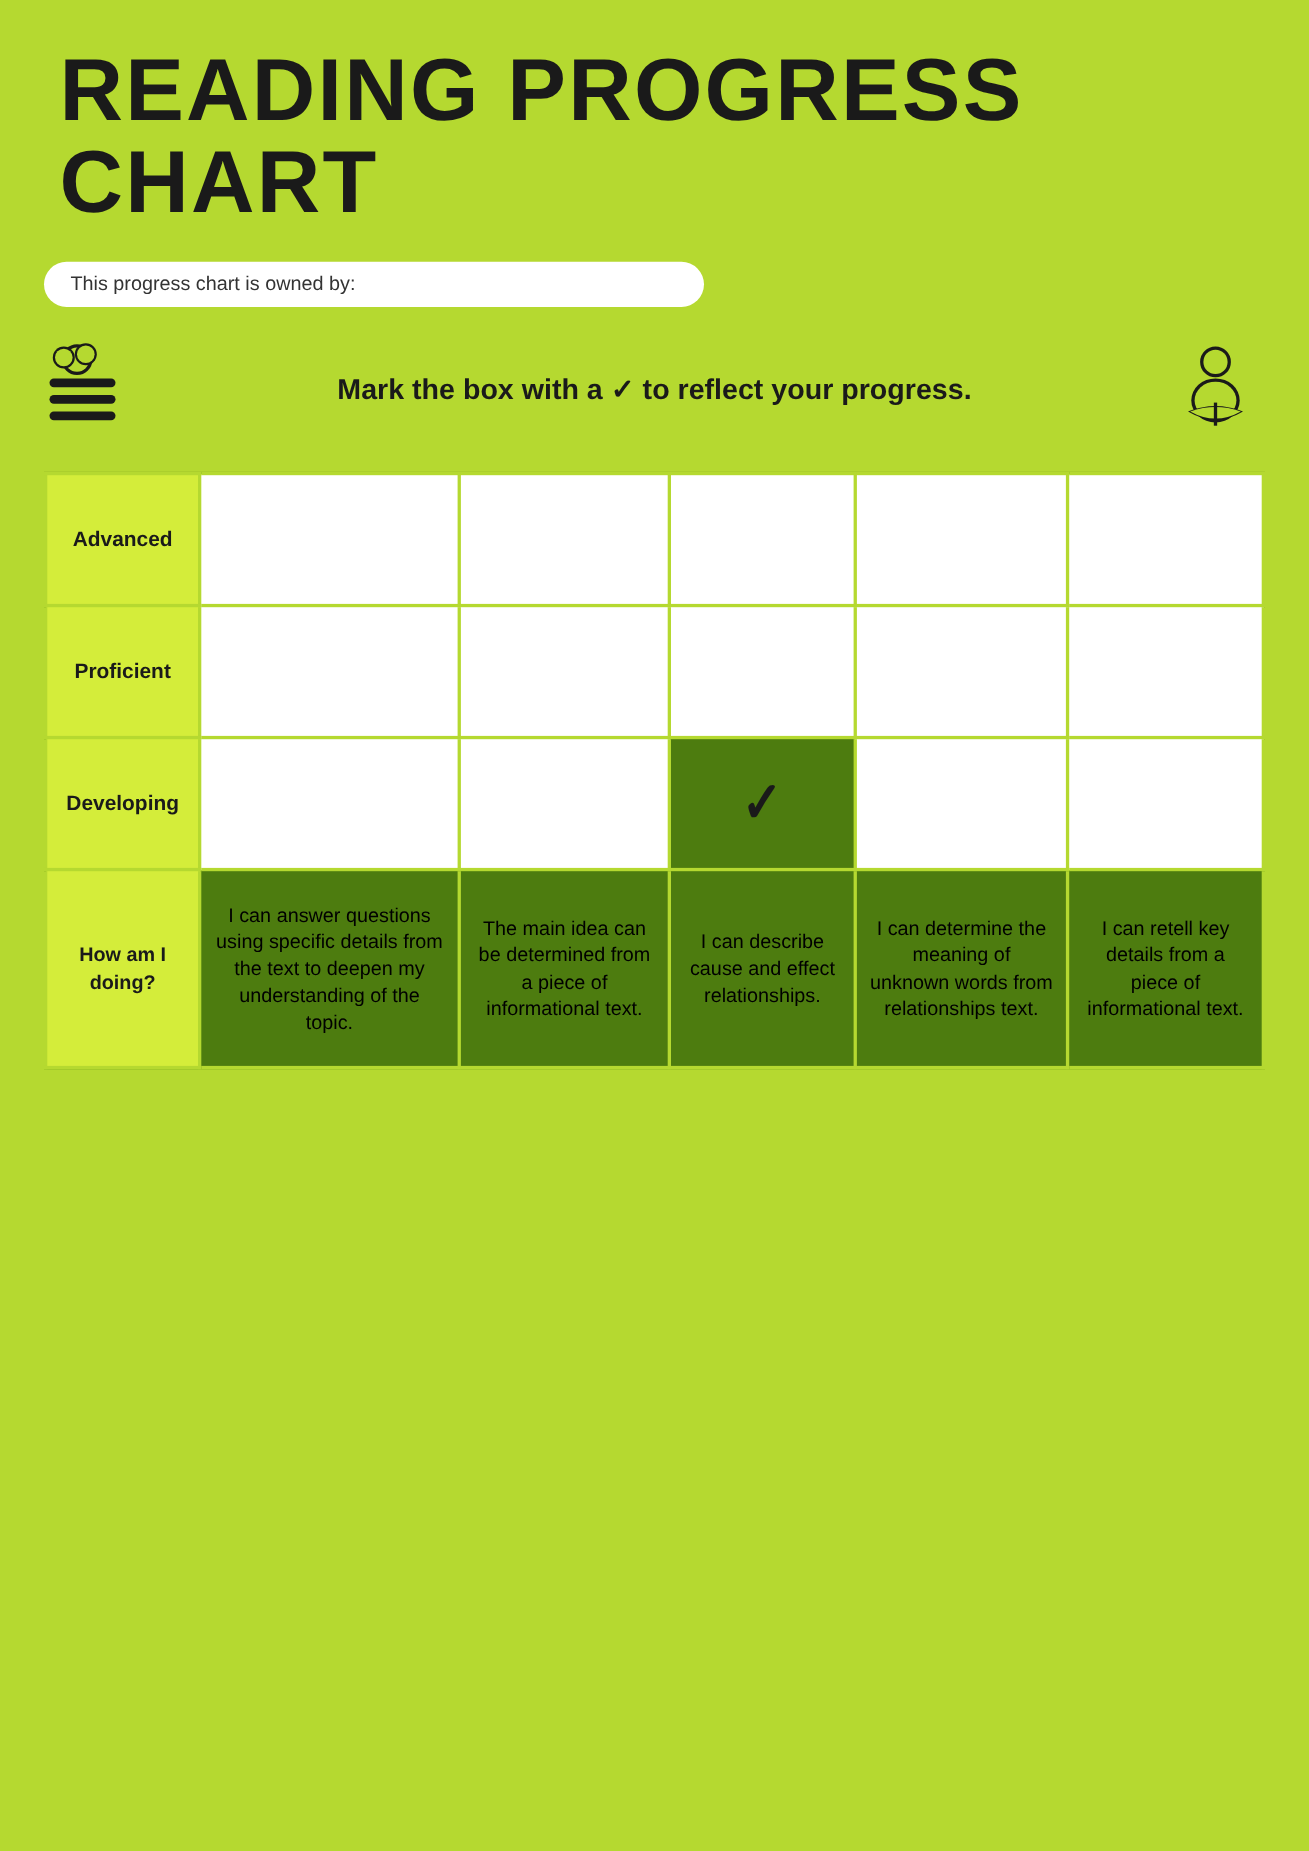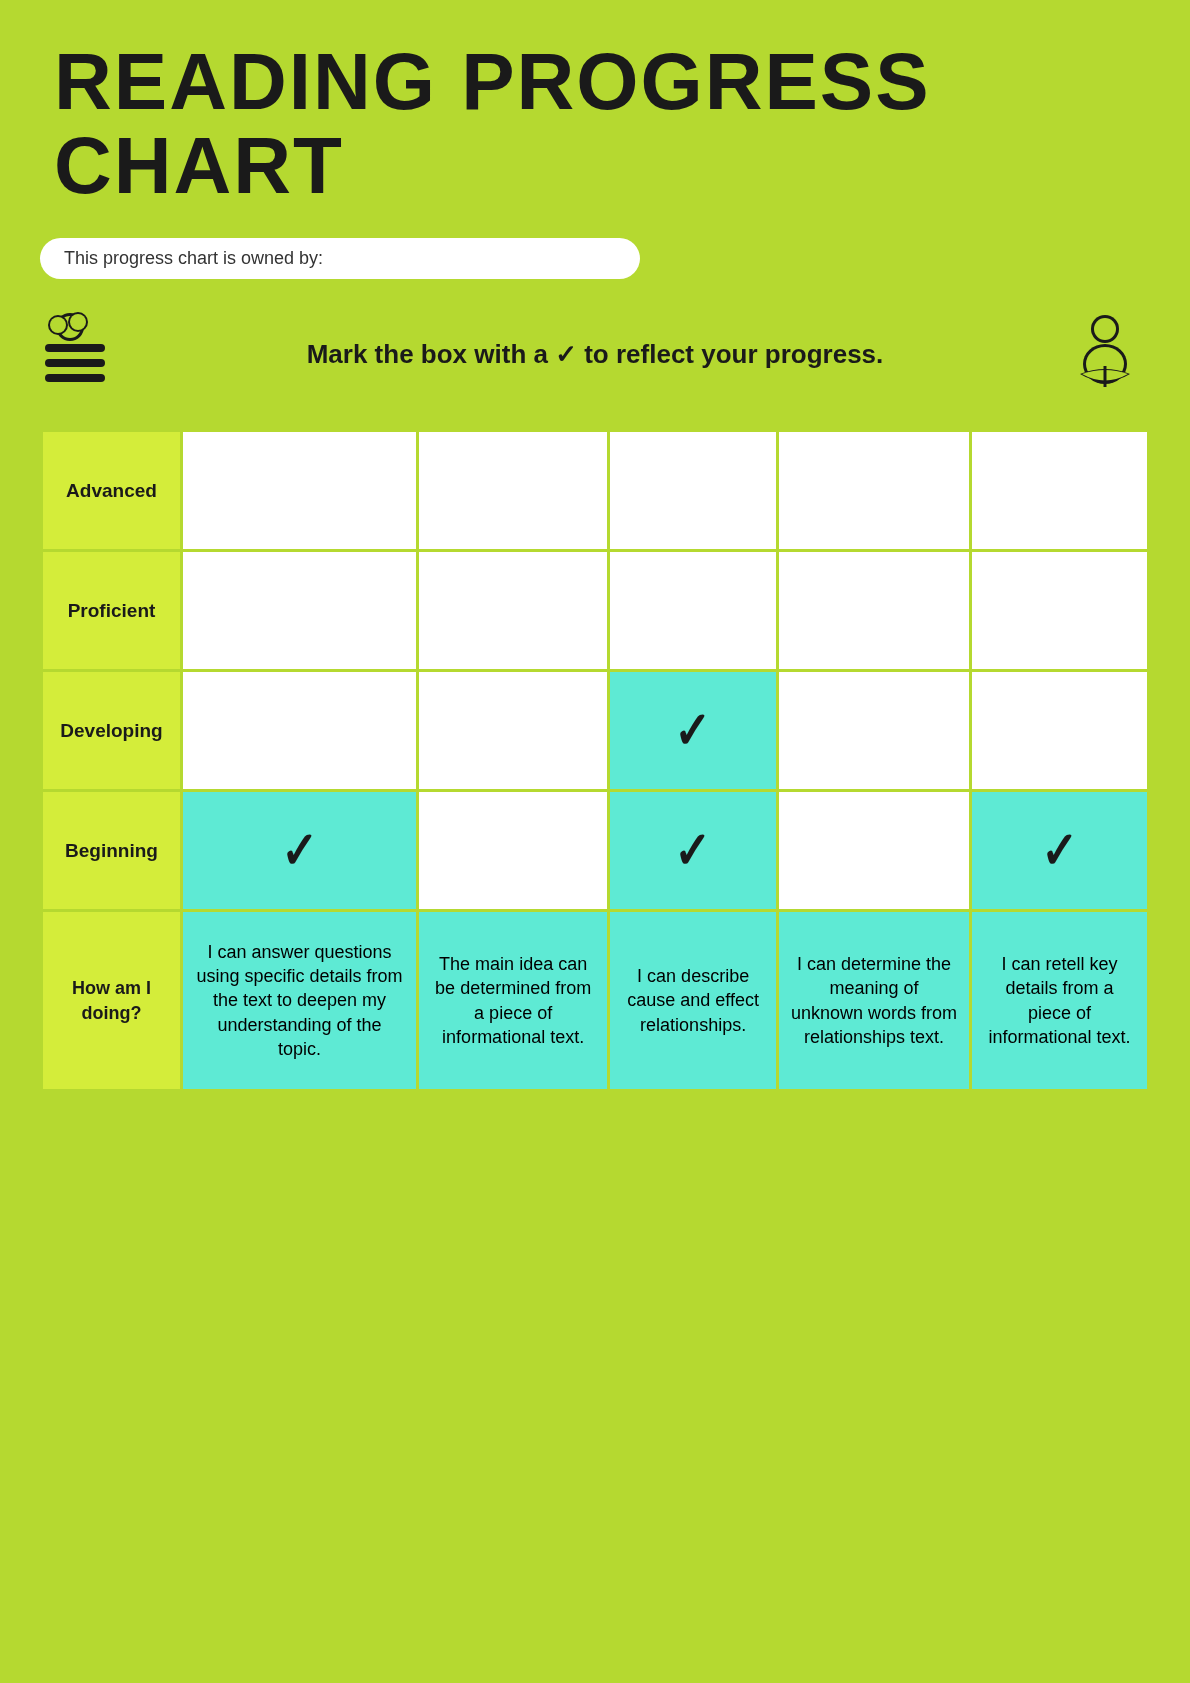--- a/index.html
+++ b/index.html
@@ -63,21 +63,21 @@
       width: 110px;
       display: flex;
       align-items: center;
       justify-content: flex-end;
     }
 
     
     .grid {
       width: 100%;
       border-collapse: collapse;
-      background: #5eead4;
+      background: #4d7c0f;
     }
 
     .grid td {
       border: 3px solid #b5d930;
       vertical-align: middle;
       text-align: center;
       padding: 16px 12px;
       font-size: 19px;
       line-height: 1.35;
     }
@@ -195,28 +195,20 @@
 
     <tr class="data-row">
       <td class="label-cell">Developing</td>
       <td class="empty-cell"></td>
       <td class="empty-cell"></td>
       <td class="check-cell"><span class="checkmark">✓</span></td>
       <td class="empty-cell"></td>
       <td class="empty-cell"></td>
     </tr>
 
-    <tr class="data-row">
-      <td class="label-cell">Beginning</td>
-      <td class="check-cell"><span class="checkmark">✓</span></td>
-      <td class="empty-cell"></td>
-      <td class="check-cell"><span class="checkmark">✓</span></td>
-      <td class="empty-cell"></td>
-      <td class="check-cell"><span class="checkmark">✓</span></td>
-    </tr>
 
     <tr class="bottom-row">
       <td class="how-label">How am I doing?</td>
       <td>I can answer questions using specific details from the text to deepen my understanding of the topic.</td>
       <td>The main idea can be determined from a piece of informational text.</td>
       <td>I can describe cause and effect relationships.</td>
       <td>I can determine the meaning of unknown words from relationships text.</td>
       <td>I can retell key details from a piece of informational text.</td>
     </tr>
   </tbody>

